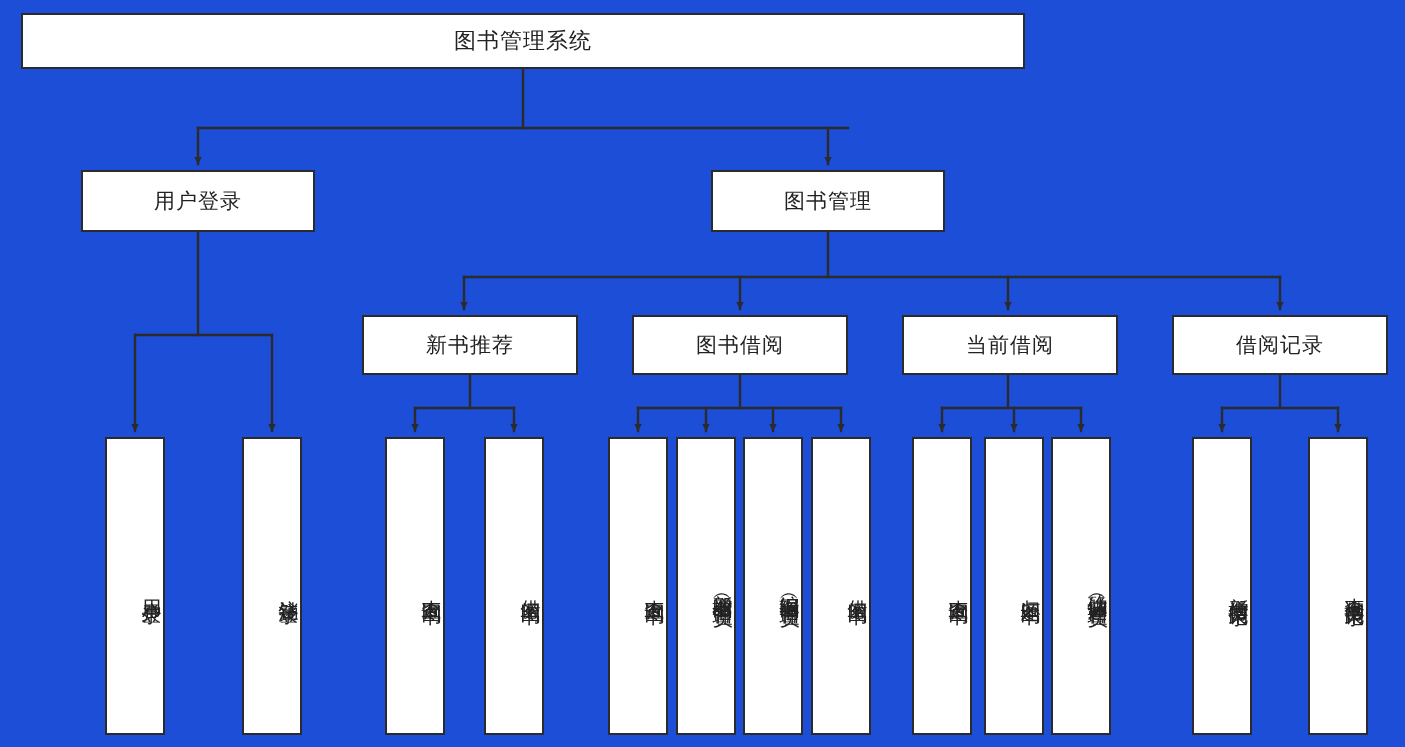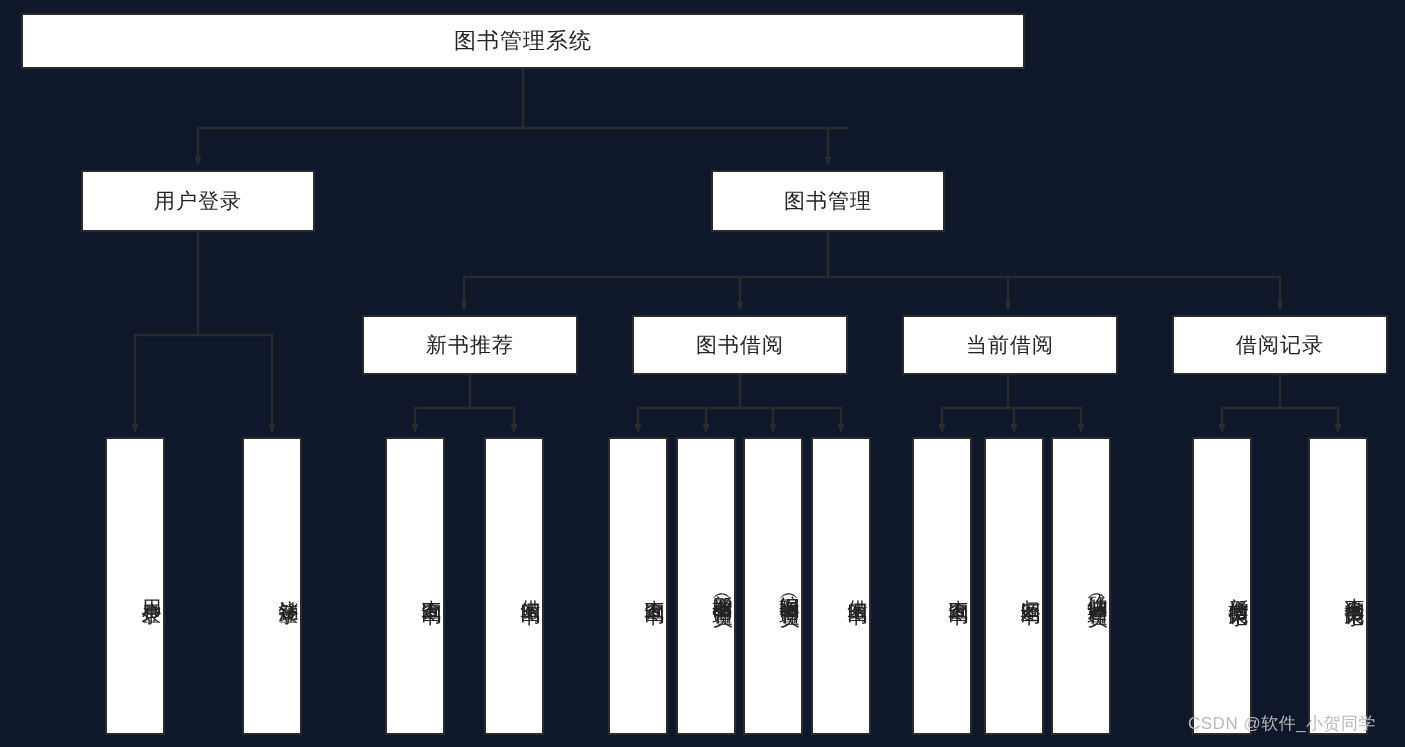--- a/index.html
+++ b/index.html
@@ -8,21 +8,21 @@
     padding: 0;
     background: #ffffff;
   }
   body {
     font-family: "Liberation Sans", "DejaVu Sans", sans-serif;
   }
   #diagram-canvas {
     position: relative;
     width: 1405px;
     height: 747px;
-    background: #0f172a;
+    background: #1d4ed8;
     overflow: hidden;
   }
   #edge-layer {
     position: absolute;
     left: 0;
     top: 0;
     width: 1405px;
     height: 747px;
     pointer-events: none;
   }
@@ -170,14 +170,13 @@
         <span>确认归还（管理员）</span>
       </div>
       <div class="node vertical" style="left:1192px;top:437px;width:60px;height:298px;">
         <span>新增借阅记录</span>
       </div>
       <div class="node vertical" style="left:1308px;top:437px;width:60px;height:298px;">
         <span>查询借阅记录</span>
       </div>
     </div>
 
-  <div class="watermark">CSDN @软件_小贺同学</div>
 </div>
 
 </body></html>

